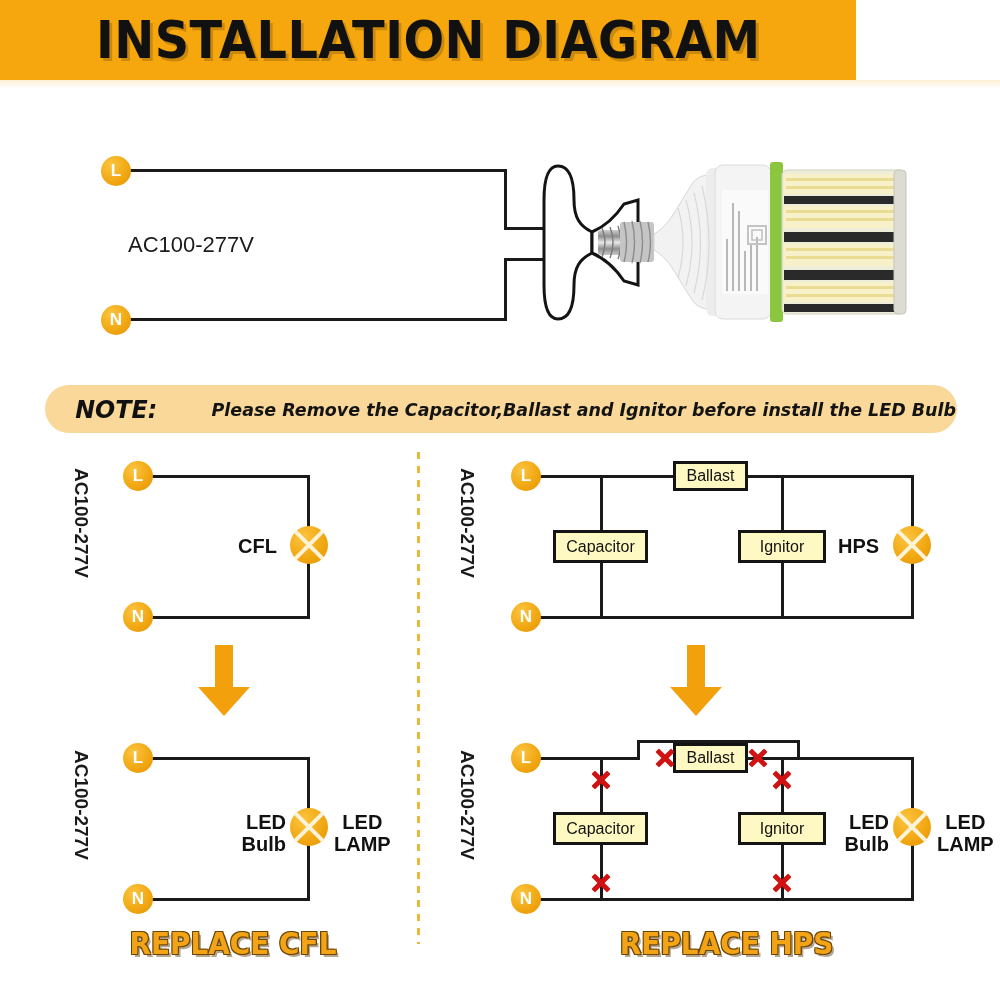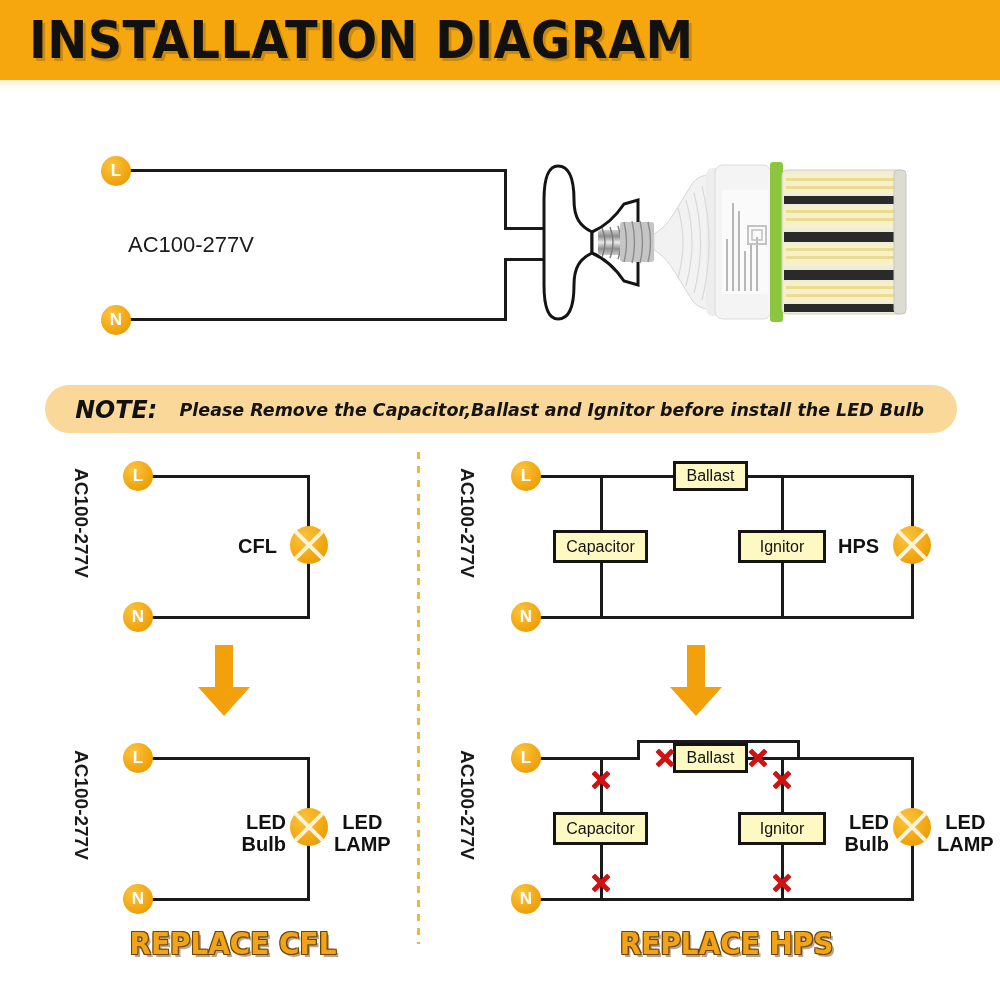--- a/index.html
+++ b/index.html
@@ -11,23 +11,23 @@
   }
   #page {
     position: relative;
     width: 1000px; height: 1000px;
     background: #ffffff;
   }
 
   
   .header-band {
     position: absolute; left: 0; top: 0;
-    width: 1000px; height: 80px;
+    width: 856px; height: 80px;
     background: #f6a70e;
-    display: flex; align-items: center; 
+    display: flex; align-items: center; justify-content: center;
   }
   .header-title {
     font-family: "DejaVu Sans", sans-serif;
     font-weight: 700;
     font-size: 52px;
     letter-spacing: 0.5px;
     color: #111111;
     transform: scaleX(0.92);
     text-shadow: 3px 3px 0 rgba(120,80,10,0.35);
     white-space: nowrap;
@@ -145,20 +145,21 @@
 
   
   .note-band {
     position: absolute;
     left: 45px; top: 385px;
     width: 912px; height: 48px;
     background: #f9d89a;
     border-radius: 24px;
     display: flex; align-items: center;
     padding-left: 28px;
+    gap: 32px;
   }
   .note-key {
     font-family: "DejaVu Sans", sans-serif;
     font-weight: 700; font-style: italic;
     font-size: 25px; color: #111;
     margin-right: 9px;
     transform: scaleX(0.95);
   }
   .note-text {
     font-family: "DejaVu Sans", sans-serif;

